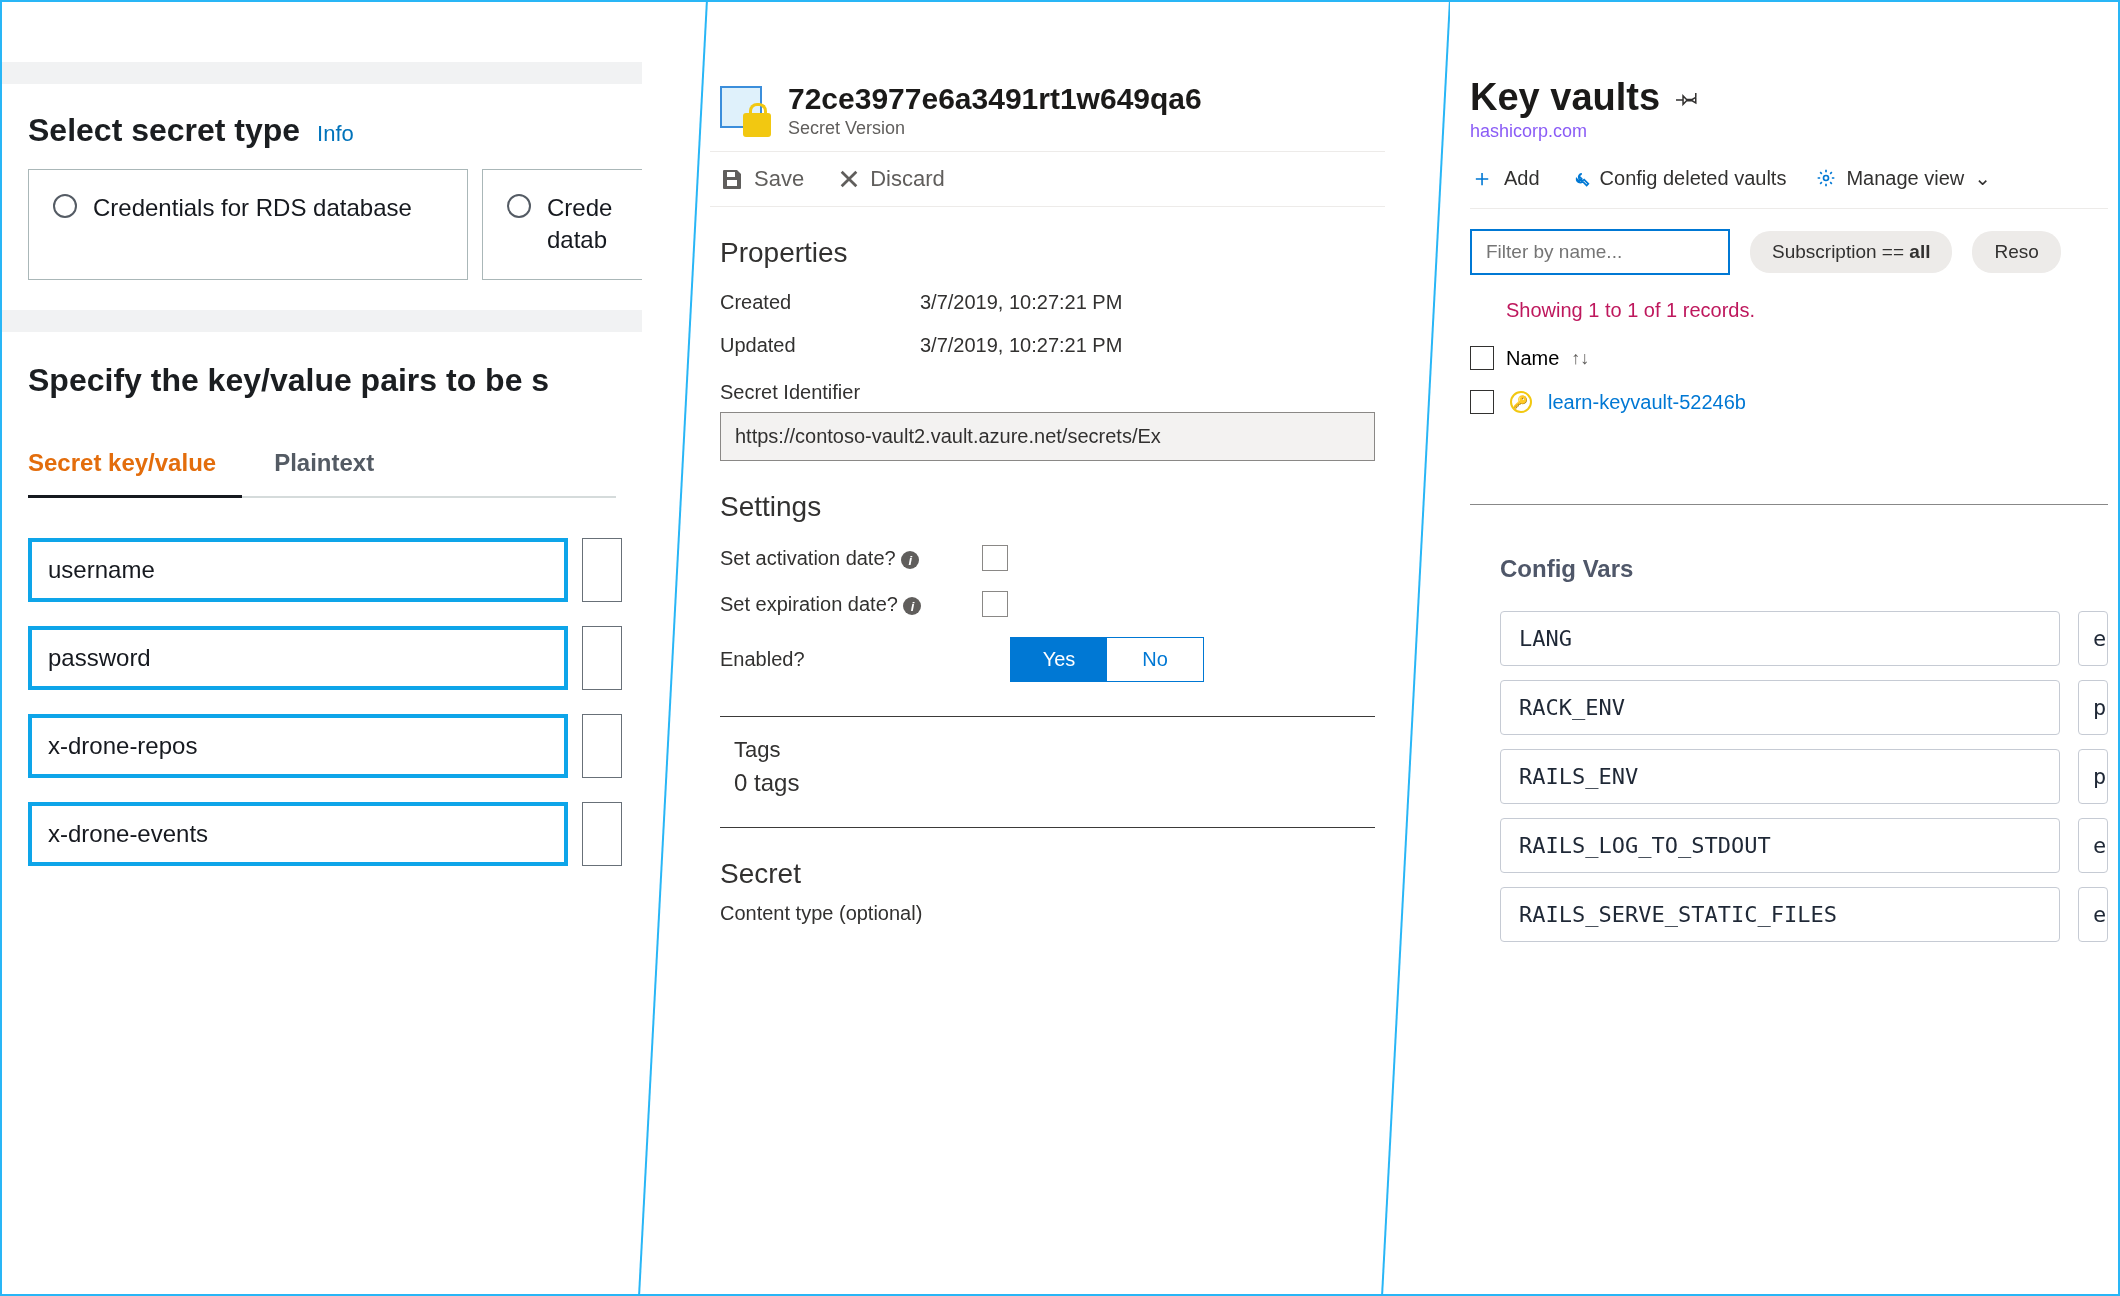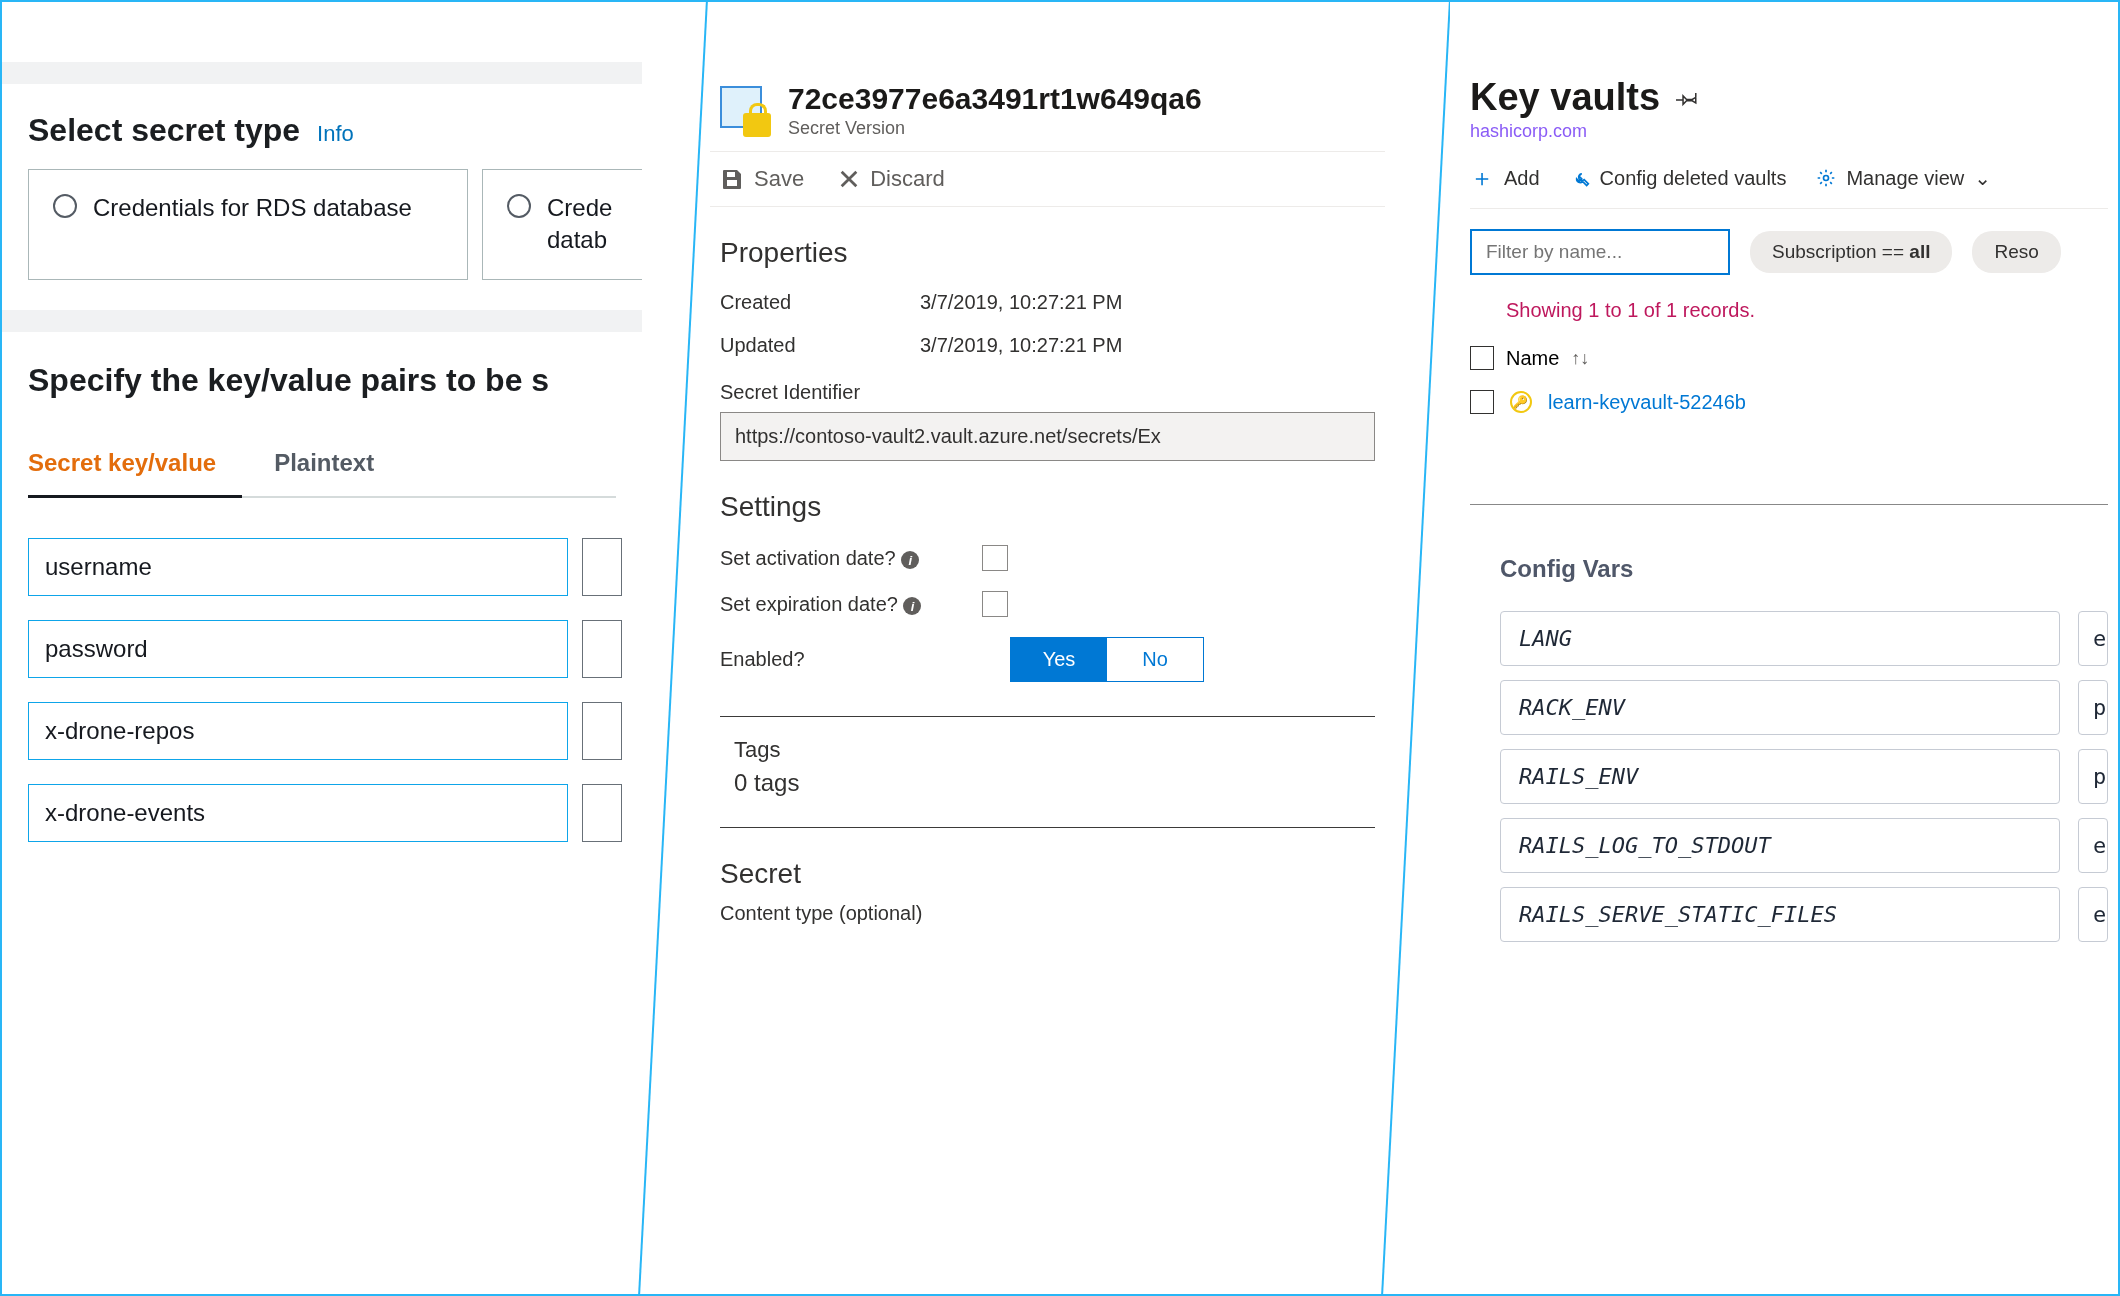--- a/index.html
+++ b/index.html
@@ -64,21 +64,21 @@
     margin-right: 32px;
     font-size: 24px;
     font-weight: 700;
     color: #545b64;
   }
   .tab.active { color: #e36d0c; border-bottom: 3px solid #16191f; margin-bottom: -2px; }
   .kv-list { padding: 40px 26px 0 26px; display: flex; flex-direction: column; gap: 24px; }
   .kv-row { display: flex; gap: 14px; }
   .kv-key {
     flex: 0 0 540px;
-    border: 1px solid #0ea5e9;
+    border: 4px solid #0ea5e9;
     padding: 14px 16px;
     font-size: 24px;
     color: #16191f;
     background: #fff;
   }
   .kv-val {
     width: 40px;
     border: 1px solid #687078;
     background: #fff;
     overflow: hidden;
@@ -163,21 +163,21 @@
     width: 22px; height: 22px; border-radius: 50%; border: 2px solid #f2c811;
     display: inline-flex; align-items: center; justify-content: center; font-size: 12px; color: #0078d4;
   }
   .kv-link { color: #0078d4; }
   .p3-divider { height: 1px; background: #888; margin: 80px 0 0 0; }
   .cv-title { font-size: 24px; font-weight: 600; color: #4f5769; padding: 50px 0 0 30px; }
   .cv-list { padding: 28px 0 0 30px; display: flex; flex-direction: column; gap: 14px; }
   .cv-row { display: flex; gap: 18px; }
   .cv-name {
     flex: 0 0 560px; border: 1px solid #c6cbd4; border-radius: 4px; padding: 14px 18px;
-    font-size: 22px; color: #1f2836; background: #fff; font-family: "Consolas","Menlo",monospace; font-style: italic;
+    font-size: 22px; color: #1f2836; background: #fff; font-family: "Consolas","Menlo",monospace;
   }
   .cv-val {
     width: 44px; border: 1px solid #c6cbd4; border-radius: 4px; background: #fff; overflow: hidden;
     font-family: "Consolas","Menlo",monospace; font-size: 22px; padding: 14px 0 14px 14px; color:#1f2836;
   }
 
   svg { display: block; }
 </style>
 </head>
 <body>

